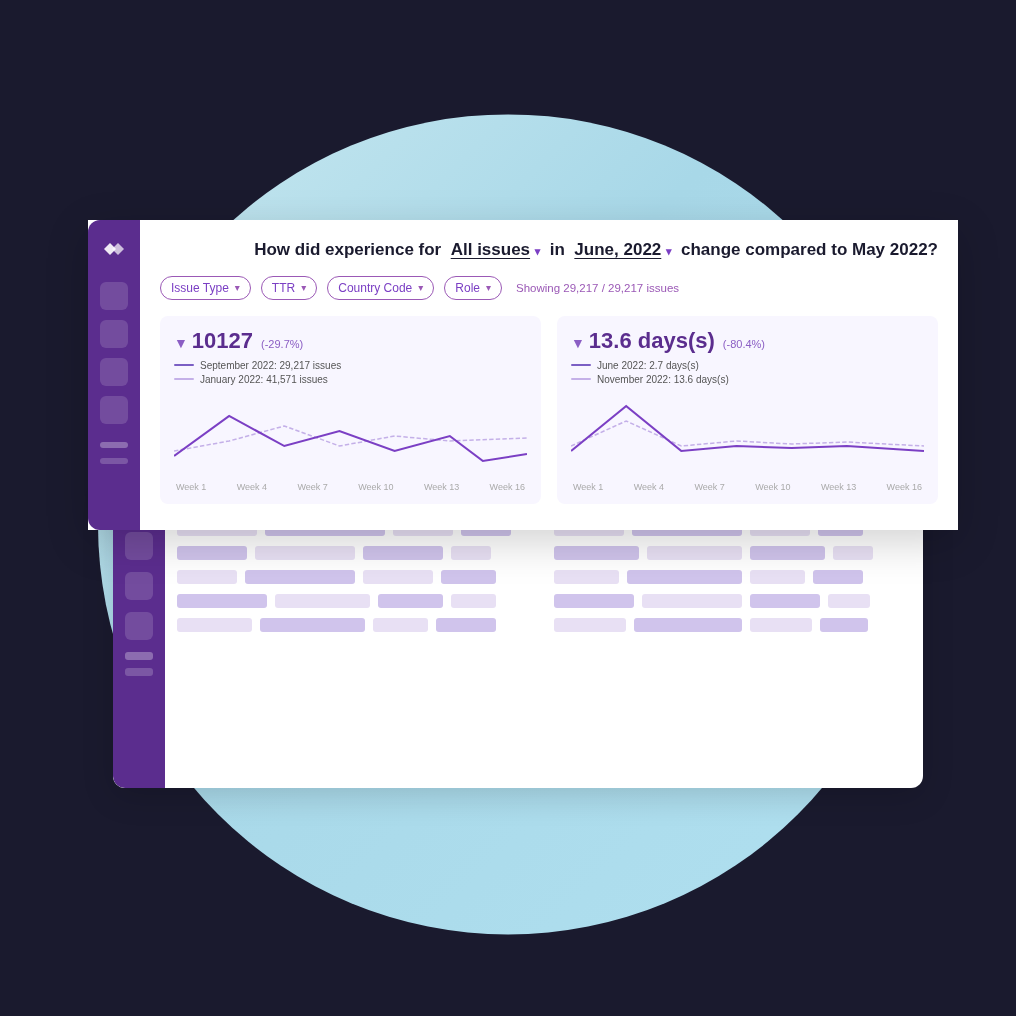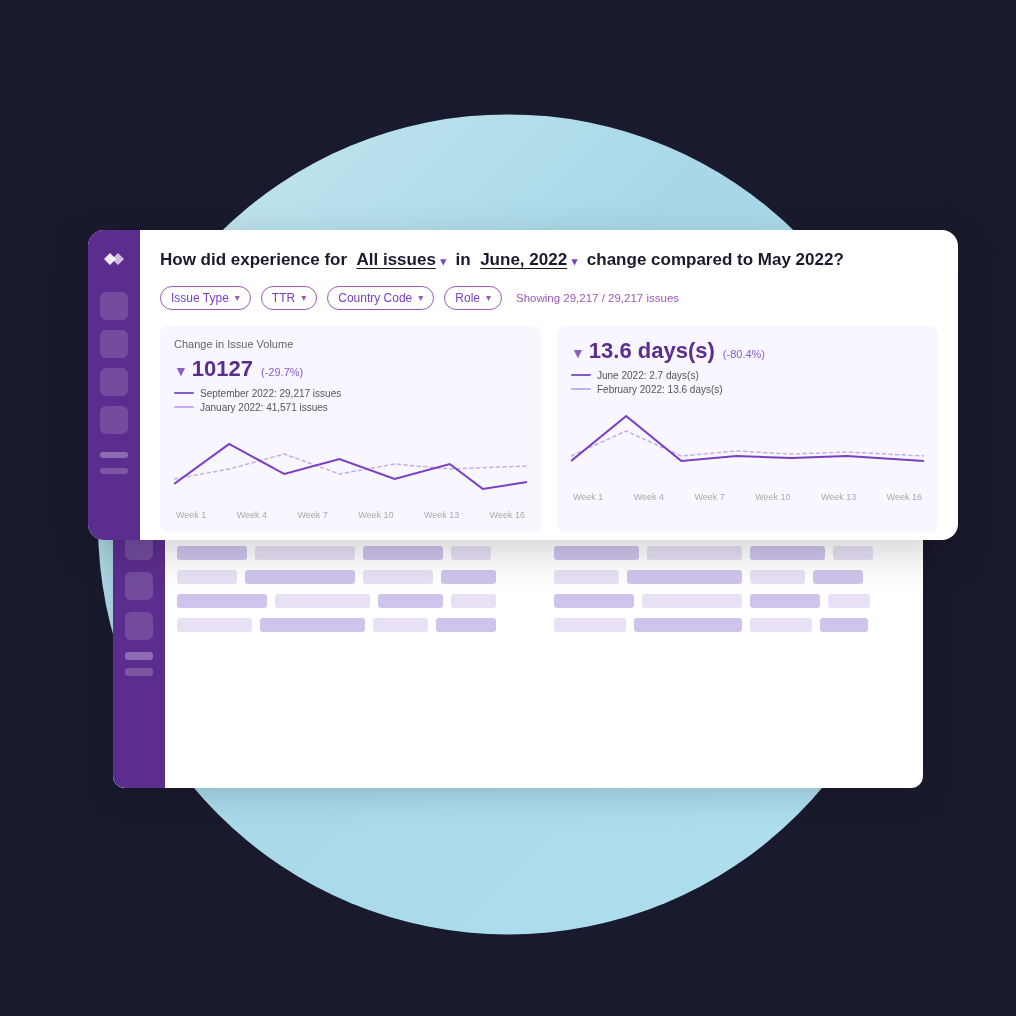--- a/index.html
+++ b/index.html
@@ -83,29 +83,30 @@
 
     .row-item {
       display: flex;
       gap: 8px;
       align-items: center;
     }
 
     
     .card-front {
       position: absolute;
-      top: 172px;
+      top: 162px;
       left: 30px;
       width: 870px;
       height: 310px;
       background: white;
-      border-radius: 16px;
+      border-radius: 0;
       box-shadow: 0 12px 40px rgba(0,0,0,0.18);
       overflow: hidden;
       z-index: 3;
+      text-align: right;
     }
 
     .sidebar-front {
       position: absolute;
       left: 0;
       top: 0;
       width: 52px;
       height: 100%;
       background: #5b2d8e;
       border-radius: 12px 0 0 12px;
@@ -399,21 +400,20 @@
         <div class="filter-pill">
           <span>Role</span>
           <span class="chevron">▾</span>
         </div>
         <span class="showing-text">Showing 29,217 / 29,217 issues</span>
       </div>
 
       <div class="charts-row">
 
         <div class="chart-card">
-          <div class="chart-title">Change in Issue Volume</div>
           <div style="display:flex;align-items:baseline;gap:4px;">
             <span style="color:#8b5ec4;font-size:14px;">▼</span>
             <span class="chart-value-main">10127</span>
             <span class="chart-change">(-29.7%)</span>
           </div>
           <div class="chart-legend">
             <div class="legend-line">
               <div class="legend-dash"></div>
               <span>September 2022: 29,217 issues</span>
             </div>
@@ -445,21 +445,21 @@
             <span class="chart-value-main">13.6 days(s)</span>
             <span class="chart-change">(-80.4%)</span>
           </div>
           <div class="chart-legend">
             <div class="legend-line">
               <div class="legend-dash"></div>
               <span>June 2022: 2.7 days(s)</span>
             </div>
             <div class="legend-line">
               <div class="legend-dash-light"></div>
-              <span>February 2022: 13.6 days(s)</span>
+              <span>November 2022: 13.6 days(s)</span>
             </div>
           </div>
           
           <svg class="chart-svg-area" viewBox="0 0 320 80" preserveAspectRatio="none">
 
             <polyline points="0,50 50,25 100,50 150,45 200,48 250,46 320,50" fill="none" stroke="#c4b0e8" stroke-width="1.5" stroke-dasharray="4,2"></polyline>
 
             <polyline points="0,55 50,10 100,55 150,50 200,52 250,50 320,55" fill="none" stroke="#7b3fc4" stroke-width="2"></polyline>
           </svg>
           <div class="x-axis-labels">

